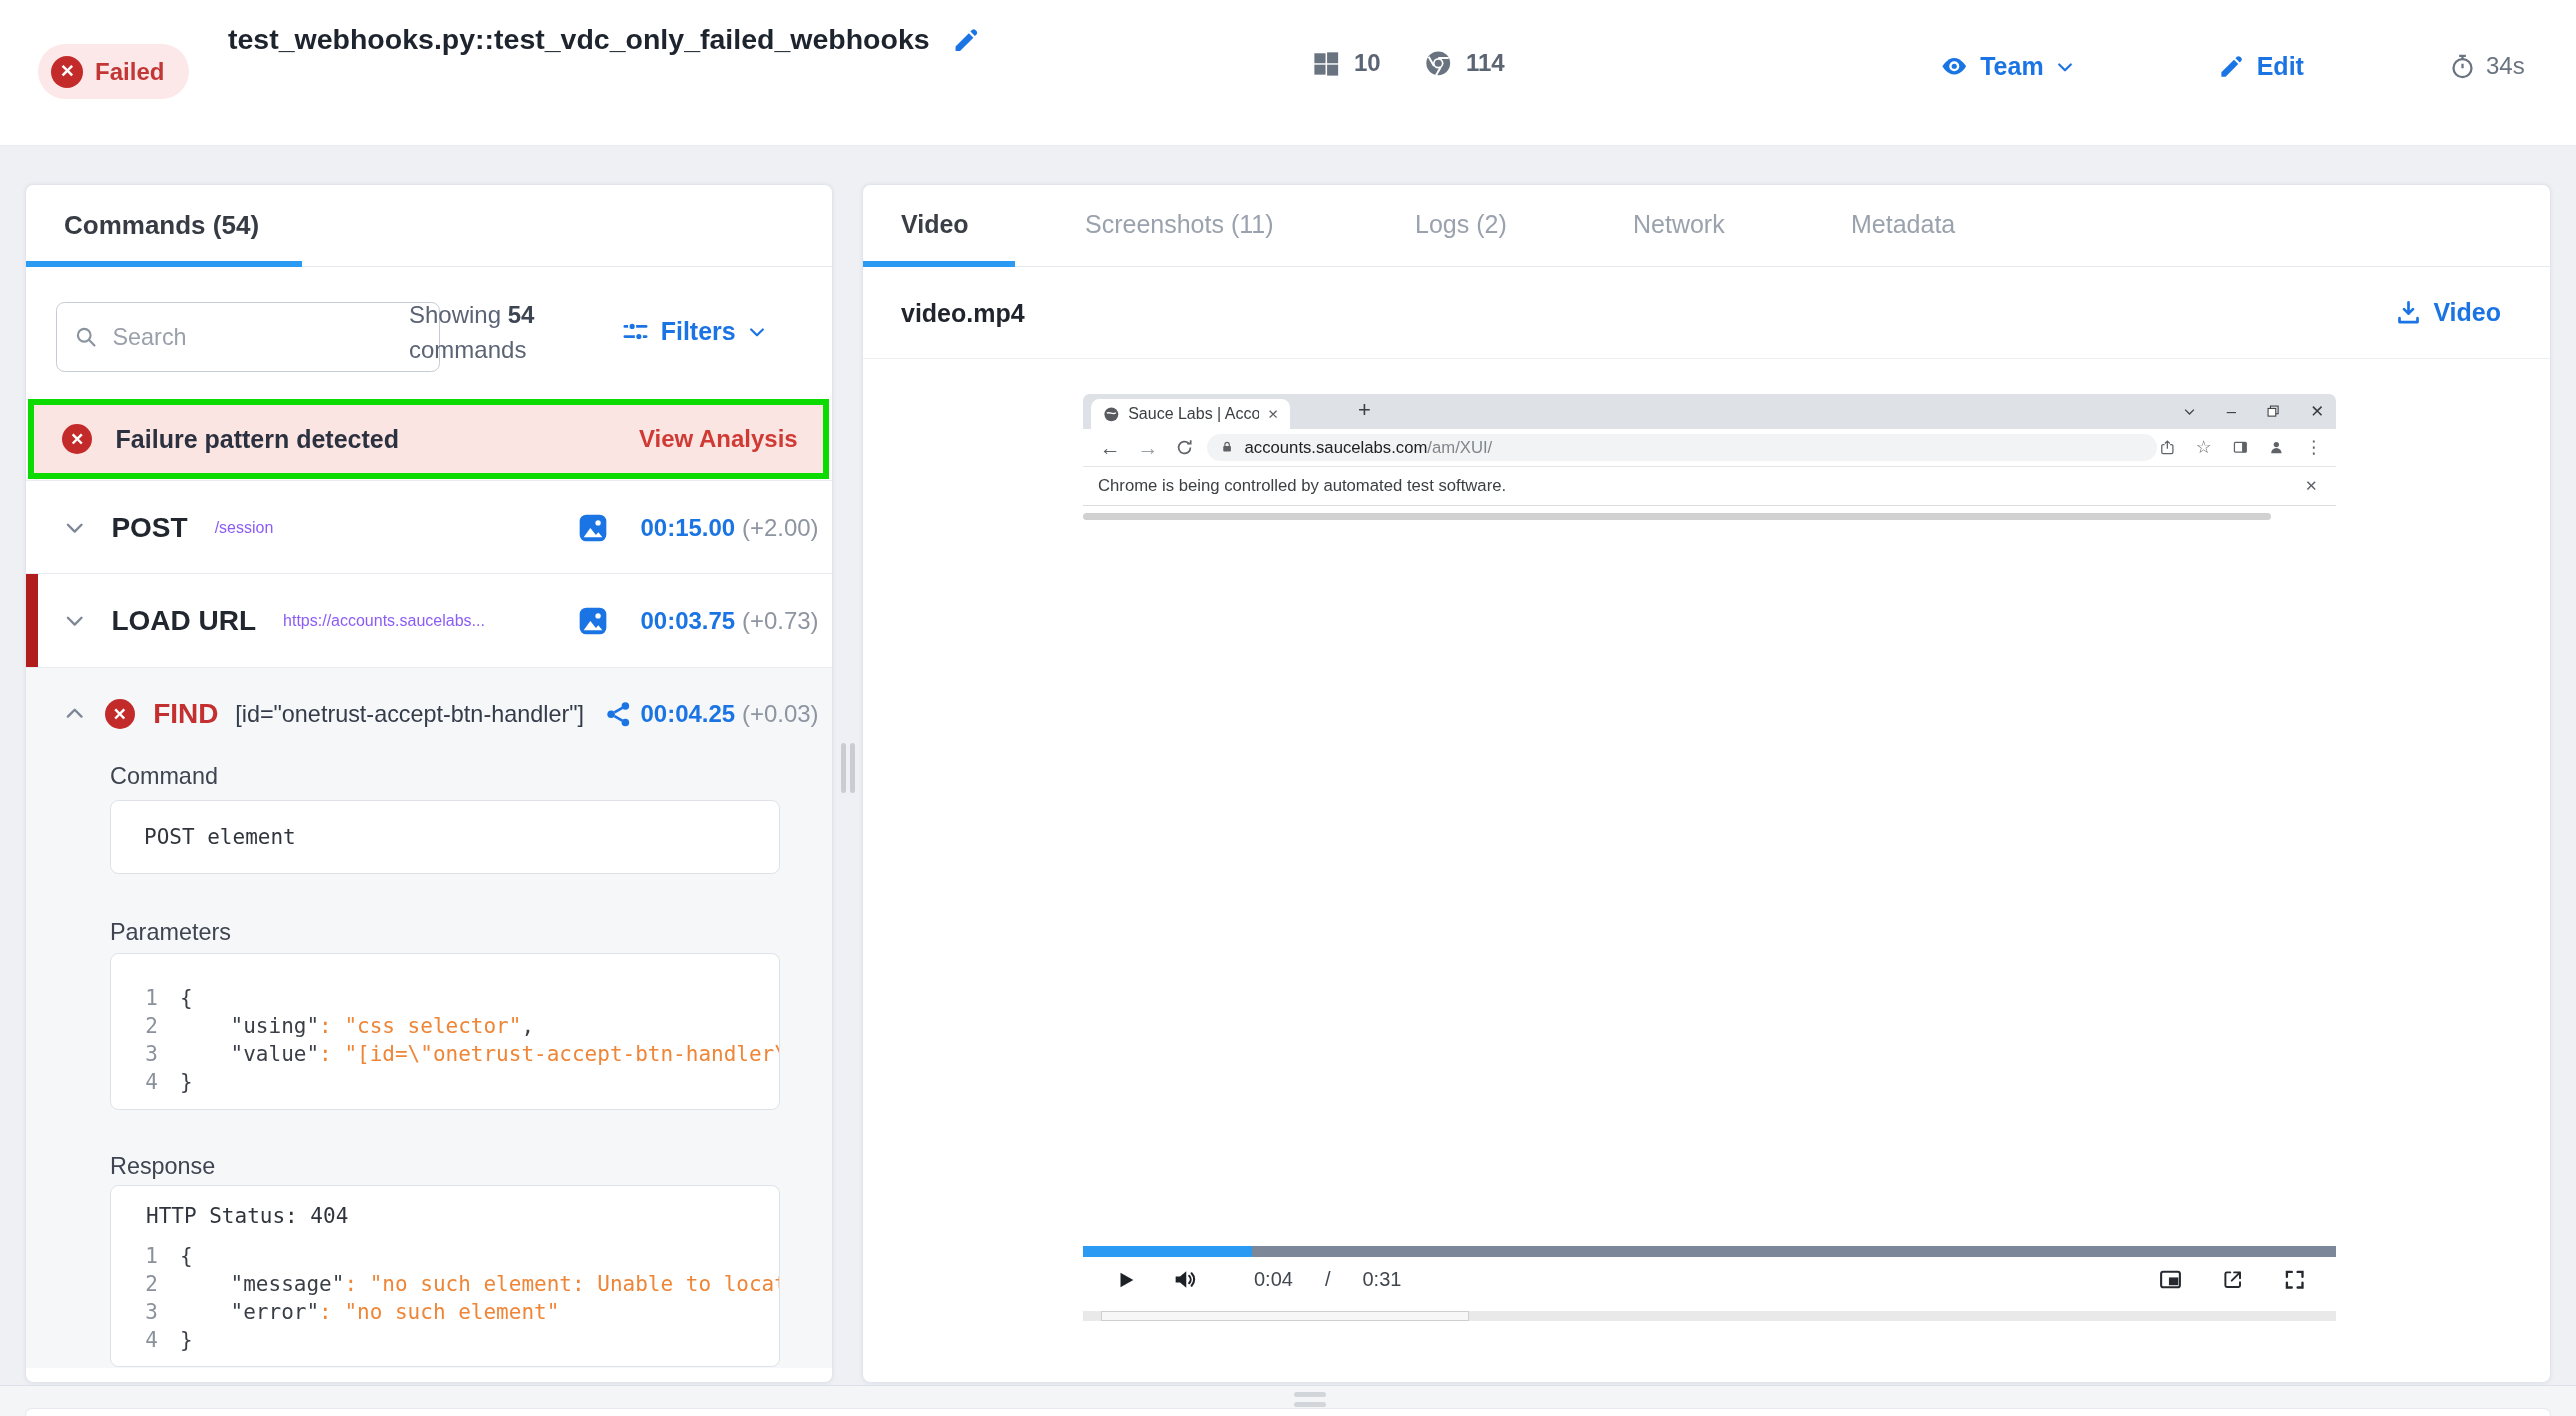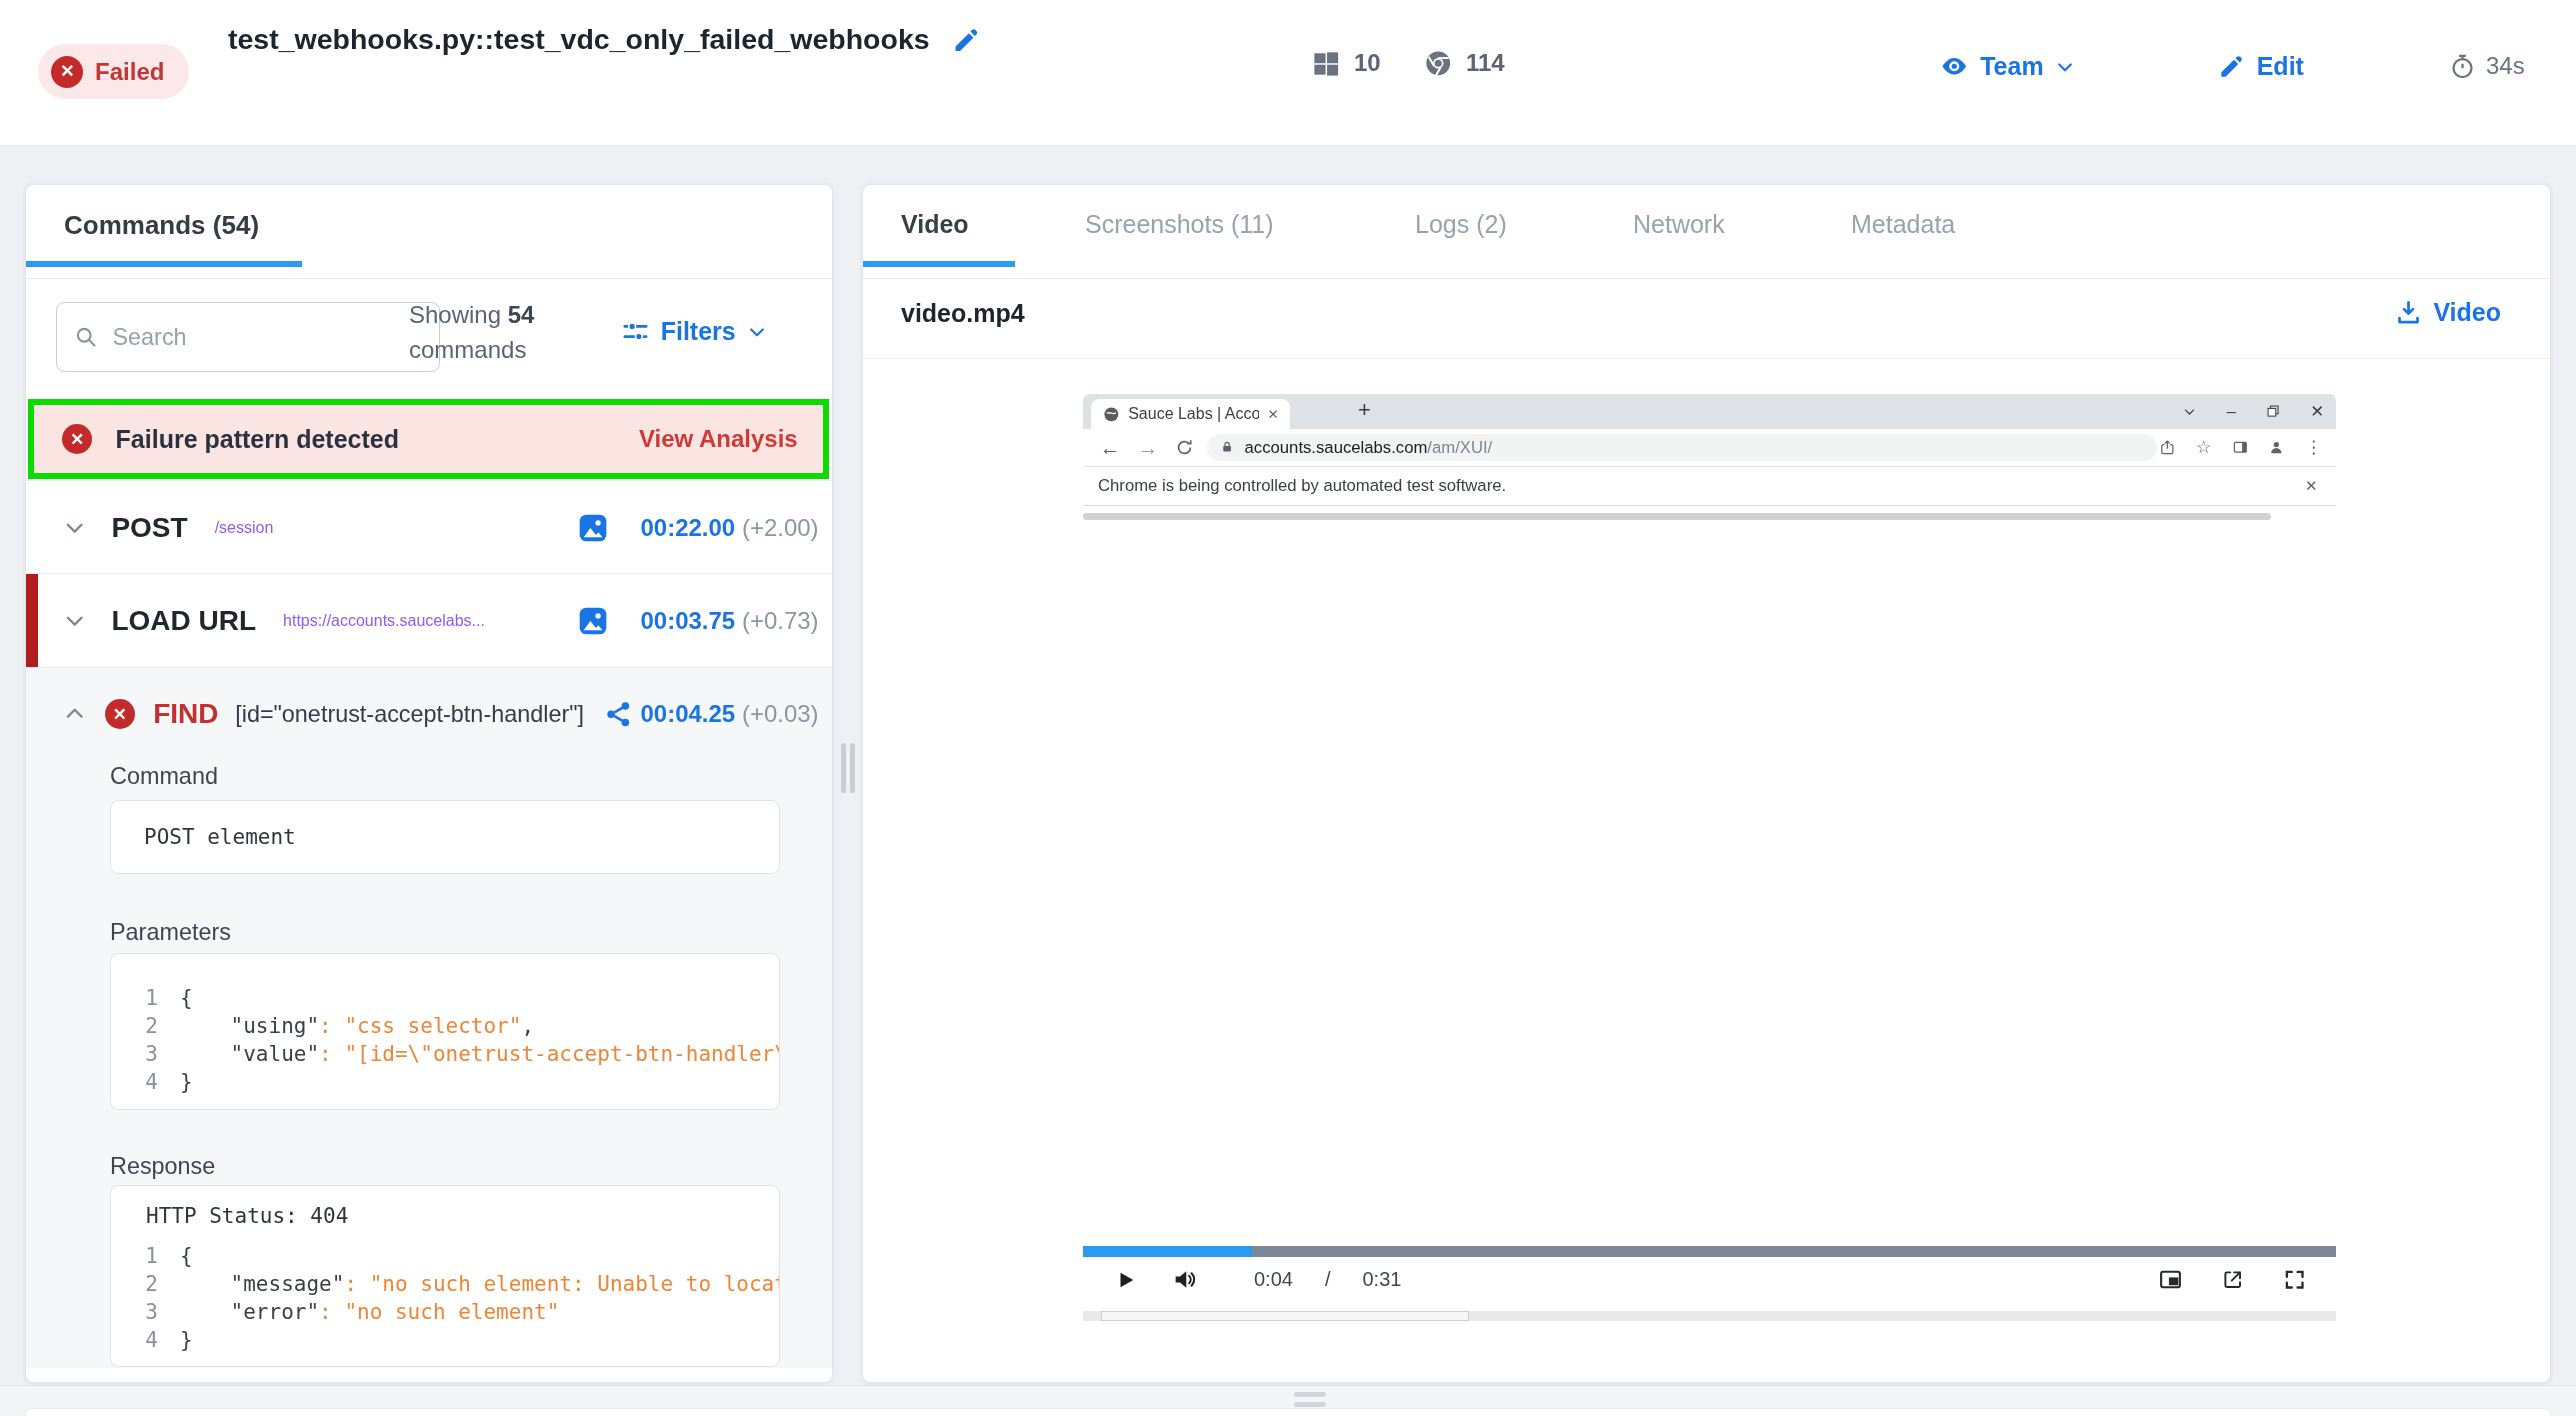--- a/index.html
+++ b/index.html
@@ -23,21 +23,21 @@
   .team-btn { left:1940px; }
   .edit-btn { left:2218px; }
   .timer { position:absolute; left:2449px; top:52px; display:flex; align-items:center; gap:10px; color:#6a7380; font-size:24px; }
 
   
   .card { position:absolute; top:184px; background:#fff; border:1.7px solid #e1e5eb; border-radius:8.4px; box-shadow:0 0.8px 4.2px rgba(30,40,60,.07); }
   .left-card  { left:25px; width:808px; height:1199px; }
   .right-card { left:862px; width:1689px; height:1199px; }
 
   
-  .tabrow { position:absolute; top:0; left:0; right:0; height:94px; border-bottom:1.7px solid #e5e8ec; }
+  .tabrow { position:absolute; top:0; left:0; right:0; height:82px; border-bottom:1.7px solid #e5e8ec; }
   .panel-title { position:absolute; left:38px; top:25px; font-size:26px; font-weight:700; color:#363b44; }
   .underline { position:absolute; left:0; top:76px; height:5.9px; background:#2b9af3; }
   .cmd-underline { width:276px; }
   .media-underline { width:152px; }
 
   .search-box { position:absolute; left:30px; top:117px; width:384px; height:70px; border:1.7px solid #c6ccd5; border-radius:8.4px; background:#fff; display:flex; align-items:center; gap:13.4px; padding:0 16.7px; }
   .search-box input { border:none; outline:none; font-size:23.4px; color:#5b6474; width:100%; font-family:"Liberation Sans",sans-serif; background:transparent; }
   .search-box input::placeholder { color:#9aa1ab; }
   .showing { position:absolute; left:383px; top:112px; font-size:24px; color:#5b6474; line-height:35px; }
   .showing b { color:#3d4553; }
@@ -248,21 +248,21 @@
       <span class="method">POST</span>
       <span class="detail">/session</span>
       <span class="shot-ico">
         <svg width="32" height="32" viewBox="0 0 24 24">
             <rect x="2" y="2" width="20" height="20" rx="5" fill="#1b74e4"></rect>
             <circle cx="15.8" cy="8.2" r="2" fill="#fff"></circle>
             <path d="M5 19l5-7 4.2 5.2 1.8-2 3 3.8z" fill="#fff"></path>
           </svg>
       </span>
       <span class="row-time">
-        <span class="t-blue">00:22.00</span>
+        <span class="t-blue">00:15.00</span>
         <span class="t-gray">(+2.00)</span>
       </span>
     </div>
 
     <div class="cmd-row row-load">
       <span class="red-bar"></span>
       <svg class="chev" width="23.4" height="23.4" viewBox="0 0 24 24">
           <path d="M5 9l7 7 7-7" fill="none" stroke="#7d8795" stroke-width="2.4" stroke-linecap="round" stroke-linejoin="round"></path>
         </svg>
       <span class="method">LOAD URL</span>

